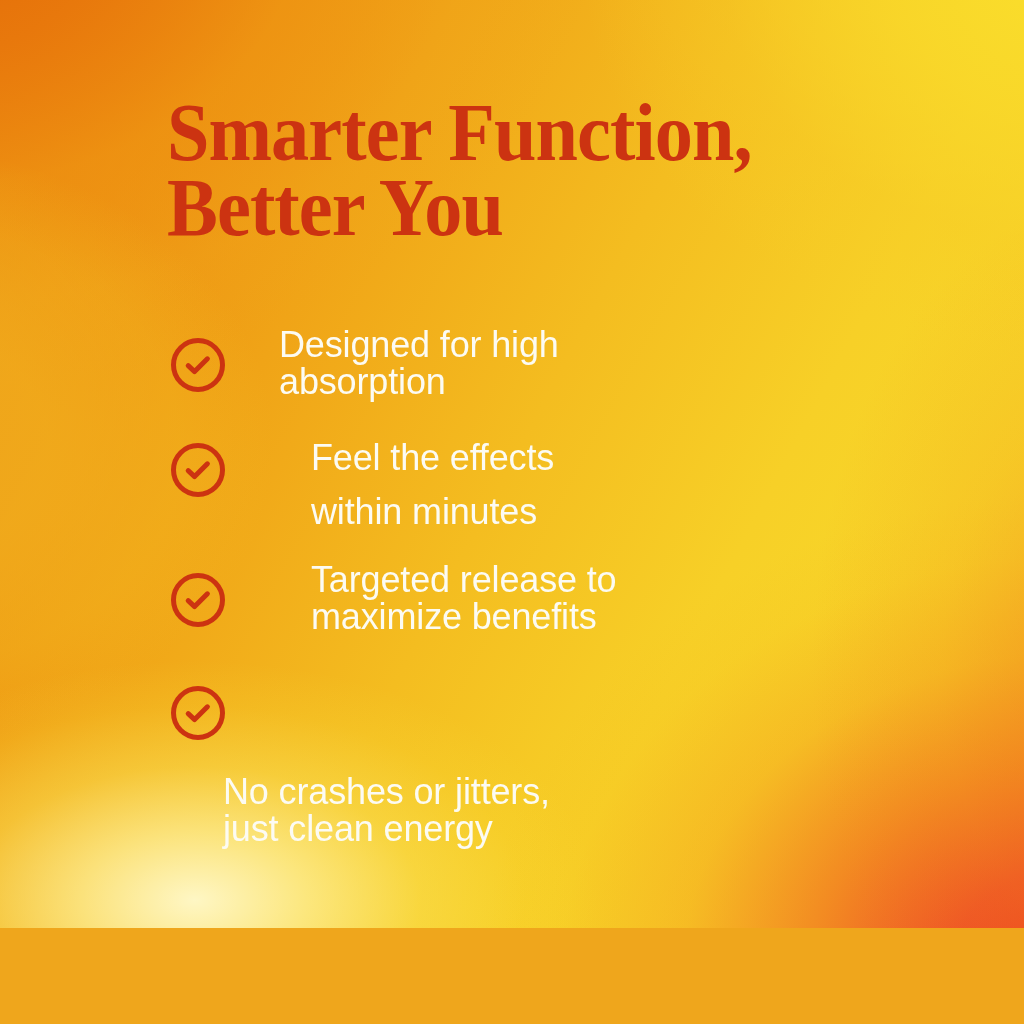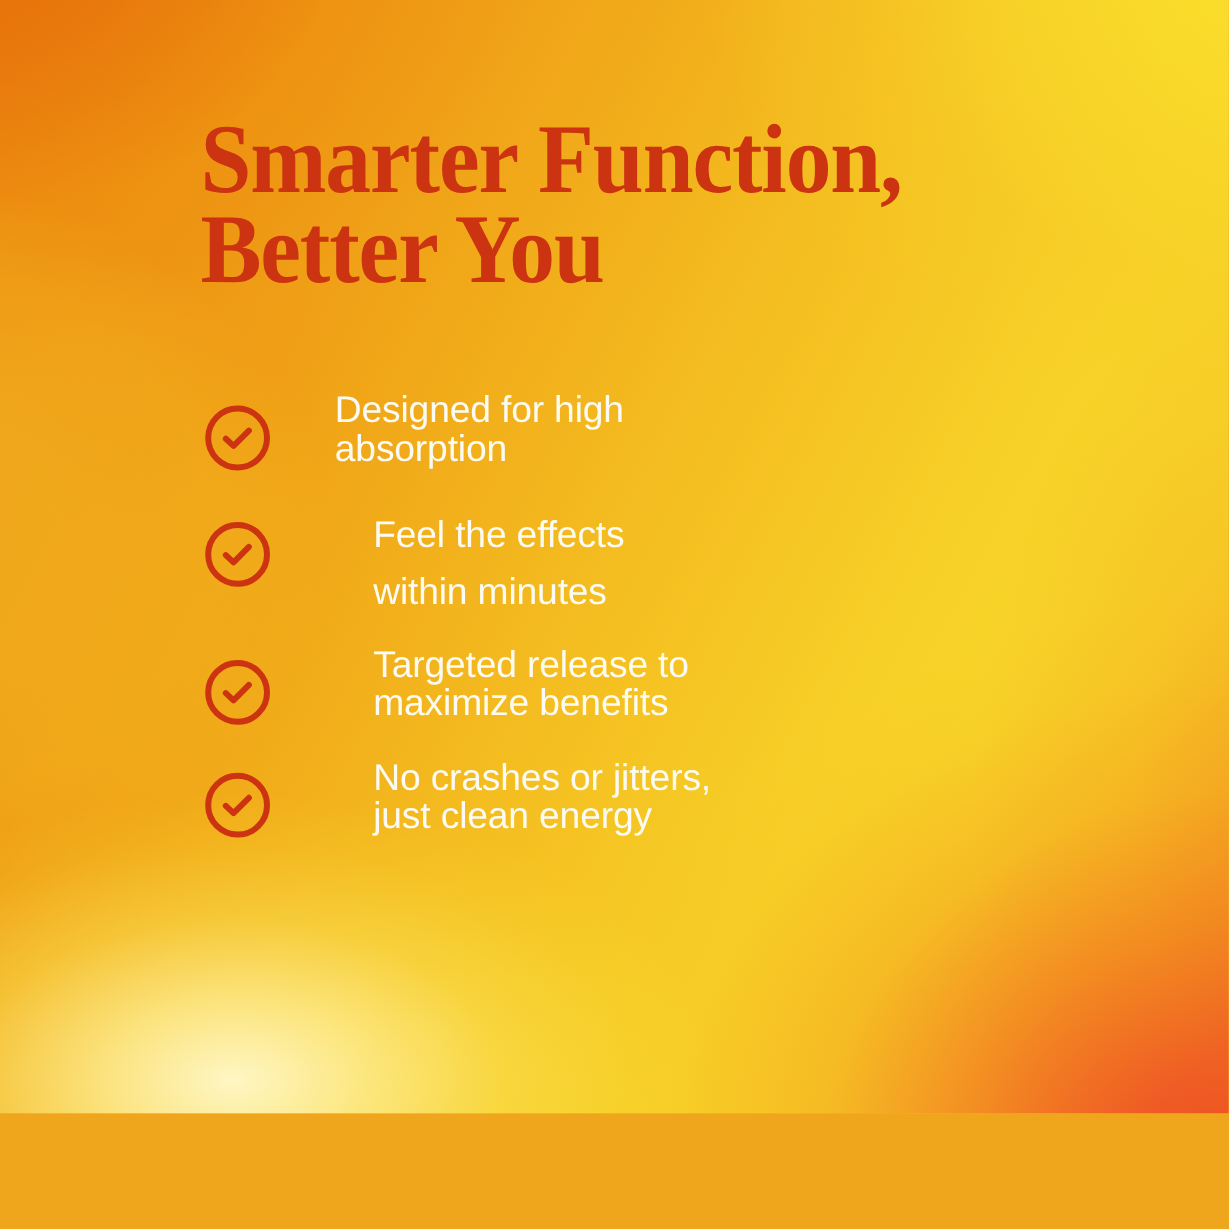--- a/index.html
+++ b/index.html
@@ -164,36 +164,36 @@
     width: 56px;
     height: 56px;
   }
 
   .benefit-text {
     flex: 1 1 auto;
     margin-left: 53px;
     color: #FCFBF3;
     font-family: "Liberation Sans", sans-serif;
     font-weight: 400;
-    font-size: 31px;
+    font-size: 36px;
     letter-spacing: -0.004em;
     white-space: pre-line;
   }
 
   
   #benefit-0 { margin-bottom: 30px; }
   #benefit-0 .benefit-text { line-height: 1.04; }
 
   #benefit-1 { margin-bottom: 22px; }
   #benefit-1 .benefit-text { line-height: 1.50; }
 
-  #benefit-2 { margin-bottom: 27px; justify-content: flex-end; }
+  #benefit-2 { margin-bottom: 38px; justify-content: flex-end; }
   #benefit-2 .benefit-text { line-height: 1.04; }
 
-  #benefit-3 { margin-bottom: 11px; }
+  #benefit-3 { margin-bottom: 11px; flex-direction: column; }
   #benefit-3 .benefit-text { line-height: 1.04; }
 </style>
 </head>
 <body>
 
 <div id="poster">
 
   <div class="bg-layer" id="bg-base"></div>
   <div class="bg-layer" id="bg-tl"></div>
   <div class="bg-layer" id="bg-tr"></div>

